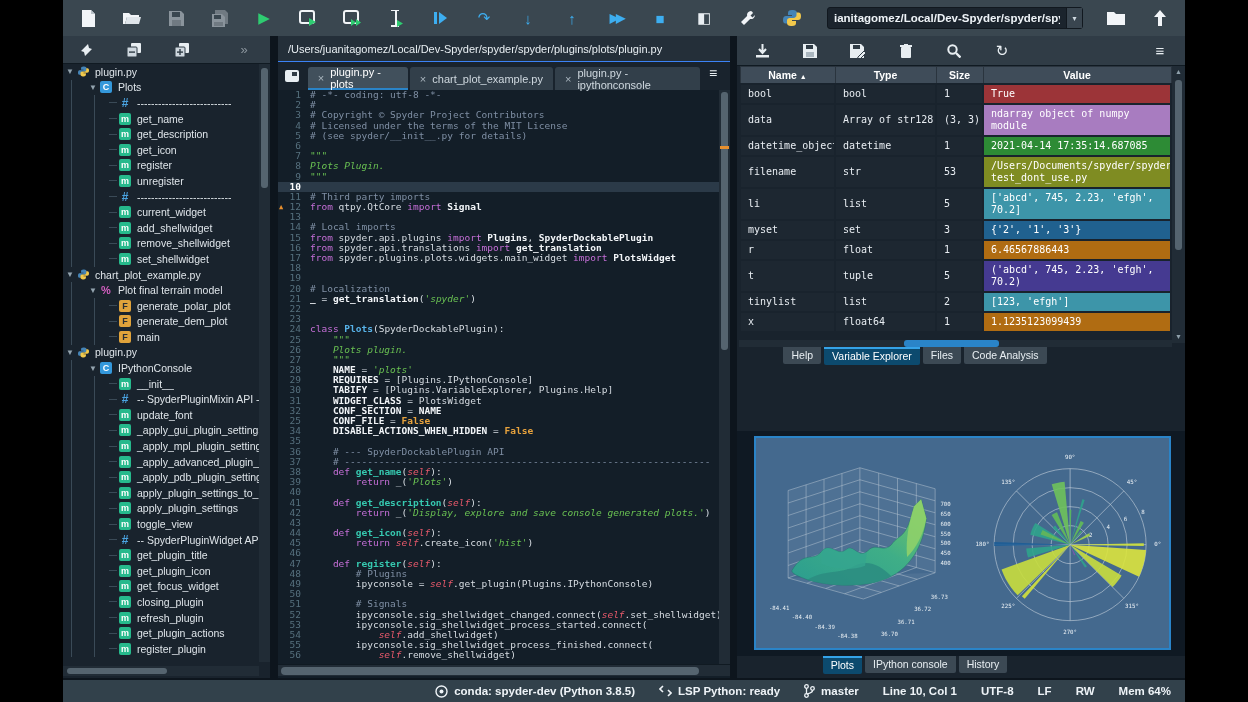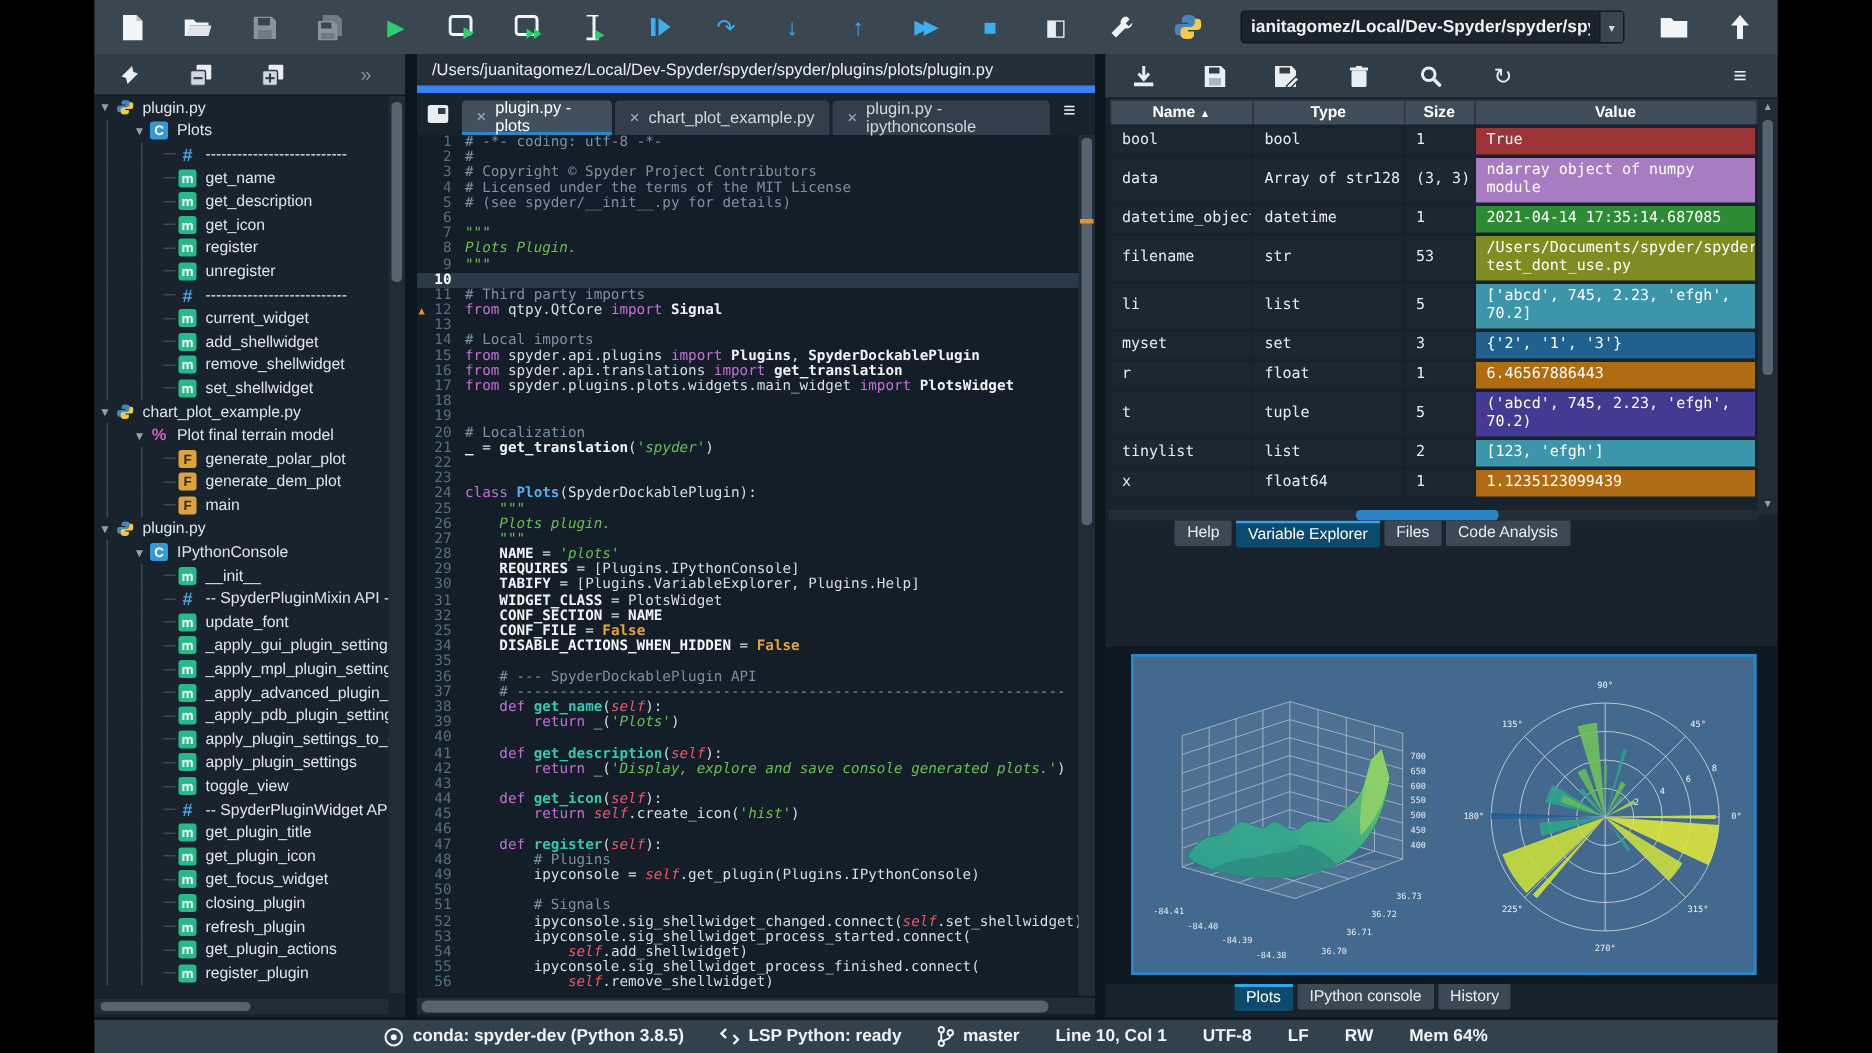--- a/index.html
+++ b/index.html
@@ -43,21 +43,21 @@
   .ic-comment { background:transparent; color:#4aa3e0; font-size:12px; }
   .ic-cell { background:transparent; color:#d45fc1; font-size:11px; }
   .conn { width:8px; height:1px; background:#3a4a57; flex:none; margin-right:2px; }
   #outline-vscroll { position:absolute; right:0; top:28px; width:11px; height:598px; background:#212c36; }
   #outline-vscroll .thumb { position:absolute; left:2px; top:4px; width:7px; height:120px; background:#55646f; border-radius:3px; }
   #outline-hscroll { position:absolute; left:0; bottom:2px; width:196px; height:10px; background:#212c36; }
   #outline-hscroll .thumb { position:absolute; left:4px; top:2px; width:100px; height:6px; background:#55646f; border-radius:3px; }
 
   
   #editor-pathbar { position:absolute; left:0; top:0; width:452px; height:26px; background:#242f39;
-                    border-bottom:5px solid #3b82f6; display:flex; align-items:center;
+                    border-bottom:1px solid #3b82f6; display:flex; align-items:center;
                     font-size:11px; color:#e8eef2; padding:0 10px; }
   #editor-tabs { position:absolute; left:0; top:26px; width:452px; height:28px; background:#19232d;
                  display:flex; align-items:flex-end; gap:2px; padding:0 4px; }
   .browse-btn { width:22px; height:22px; margin:0 4px 3px 0; display:flex; align-items:center; justify-content:center; color:#e8eef2; }
   .etab { height:23px; background:#323f4a; border-radius:3px 3px 0 0; display:flex; align-items:center;
           gap:6px; padding:0 10px; font-size:11px; color:#cfd8df; }
   .etab .x { font-size:11px; color:#aab6bf; }
   .etab.active { background:#41505c; color:#fff; border-bottom:2px solid #2a84c8; }
   #tabs-menu { margin:0 2px 6px auto; color:#e8eef2; font-size:14px; }
   #code-area { position:absolute; left:0; top:54px; width:452px; height:574px; overflow:hidden;
@@ -102,21 +102,21 @@
   #plots-tabbar { top:620px; height:22px; }
   #plots-canvas { position:absolute; left:0; top:395px; width:448px; height:225px; background:#0f1923; }
   #figure { position:absolute; left:17px; top:5px; width:417px; height:214px; background:#44698e;
             border:2px solid #2a84c8; display:flex; }
   #fig3d { width:52%; height:100%; } #figpolar { width:48%; height:100%; }
   .ticktext { font-size:6.5px; fill:#e8eef2; font-family:"DejaVu Sans Mono",monospace; }
   .angtext { font-size:7px; fill:#eef3f7; font-family:"DejaVu Sans Mono",monospace; }
 
   
   #statusbar { position:absolute; left:0; top:678px; width:1122px; height:24px; background:#32414b;
-               border-top:2px solid #0d151d; display:flex; align-items:center; justify-content:center;
+               border-top:2px solid #0d151d; display:flex; align-items:center; justify-content:flex-end;
                gap:24px; padding:0 14px; font-size:11.5px; font-weight:bold; color:#eef3f7; }
   .sitem { display:flex; align-items:center; gap:6px; white-space:nowrap; }
 </style>
 </head>
 <body>
 
 <div id="app">
 
   <div id="top-toolbar">
     <span class="tbtn">

